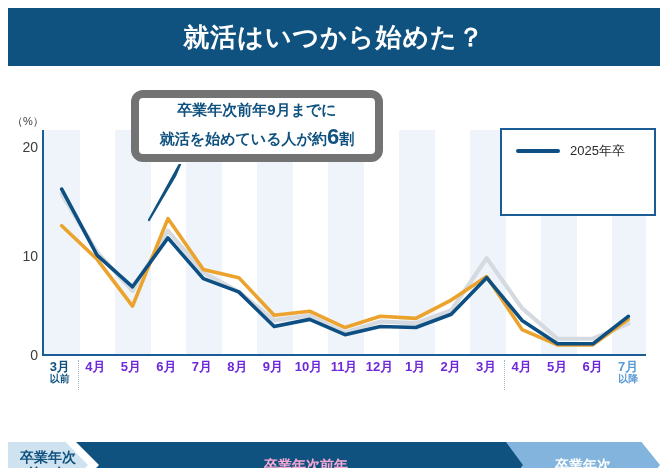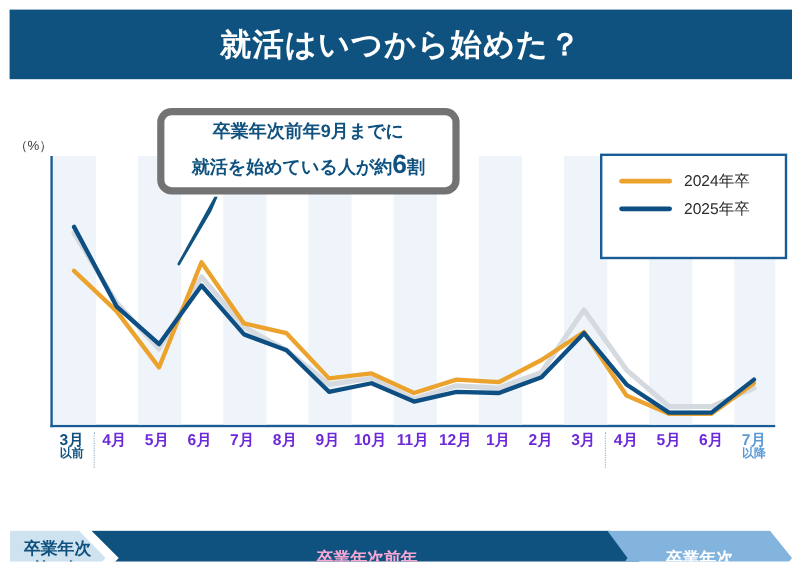--- a/index.html
+++ b/index.html
@@ -90,21 +90,21 @@
     padding: 9px 0 0 0;
   }
   .legend-row { display: flex; align-items: center; height: 23px; padding-left: 14px; }
   .legend-swatch { width: 44px; height: 4px; border-radius: 2px; margin-right: 10px; }
   .legend-label { font-size: 13px; color: #2b2b2b; }
 
   
   .callout {
     position: absolute; left: 131px; top: 90px;
     width: 252px; height: 72px;
-    border: 6px solid #737373;
+    border: 8px solid #737373;
     border-radius: 12px;
     background: #ffffff;
     display: flex; flex-direction: column;
     align-items: center; justify-content: center;
     z-index: 5;
   }
   .callout-line {
     color: #10527f; font-weight: bold; font-size: 15px; line-height: 1.45;
     white-space: nowrap;
   }
@@ -119,20 +119,25 @@
 <div id="app">
 
   <div class="title-banner">
     <div class="title-text">就活はいつから始めた？</div>
   </div>
 
   <div class="chart-wrap">
 
     <div class="y-unit">（%）</div>
 
+    <div class="y-axis-labels">
+      <div class="y-tick" style="top:73px">20</div>
+      <div class="y-tick" style="top:182px">10</div>
+      <div class="y-tick" style="top:281px">0</div>
+    </div>
 
     <div class="plot">
       <div class="stripes" id="stripes">
           <div class="stripe" style="left: 0px; width: 35.5294px;"></div>
           <div class="stripe" style="left: 71.0588px; width: 35.5294px;"></div>
           <div class="stripe" style="left: 142.118px; width: 35.5294px;"></div>
           <div class="stripe" style="left: 213.176px; width: 35.5294px;"></div>
           <div class="stripe" style="left: 284.235px; width: 35.5294px;"></div>
           <div class="stripe" style="left: 355.294px; width: 35.5294px;"></div>
           <div class="stripe" style="left: 426.353px; width: 35.5294px;"></div>
@@ -164,24 +169,20 @@
         <div class="x-label" style="left: 537.176px;"><span>5月</span></div>
         <div class="x-label" style="left: 572.706px;"><span>6月</span></div>
         <div class="x-label last" style="left: 608.235px;"><span>7月</span><span class="sub">以降</span></div>
         <div class="x-sep" style="left: 77.5294px; top: 0px; height: 30px;"></div>
         <div class="x-sep" style="left: 503.882px; top: 0px; height: 30px;"></div>
       </div>
   </div>
 
   <div class="legend">
     <div class="legend-row">
-      <span class="legend-swatch" id="sw1" style="background: rgb(235, 163, 46);"></span>
-      <span class="legend-label">2024年卒</span>
-    </div>
-    <div class="legend-row">
       <span class="legend-swatch" id="sw2" style="background: rgb(13, 79, 130);"></span>
       <span class="legend-label">2025年卒</span>
     </div>
   </div>
 
   <svg class="callout-tail" viewBox="0 0 42 62">
     <path d="M36 2 L4 60 L30 16 Z" fill="#ffffff" stroke="#10527f" stroke-width="2.2" stroke-linejoin="round" stroke-linecap="round"></path>
     <line x1="8" y1="2" x2="38" y2="2" stroke="#ffffff" stroke-width="4"></line>
   </svg>
 

